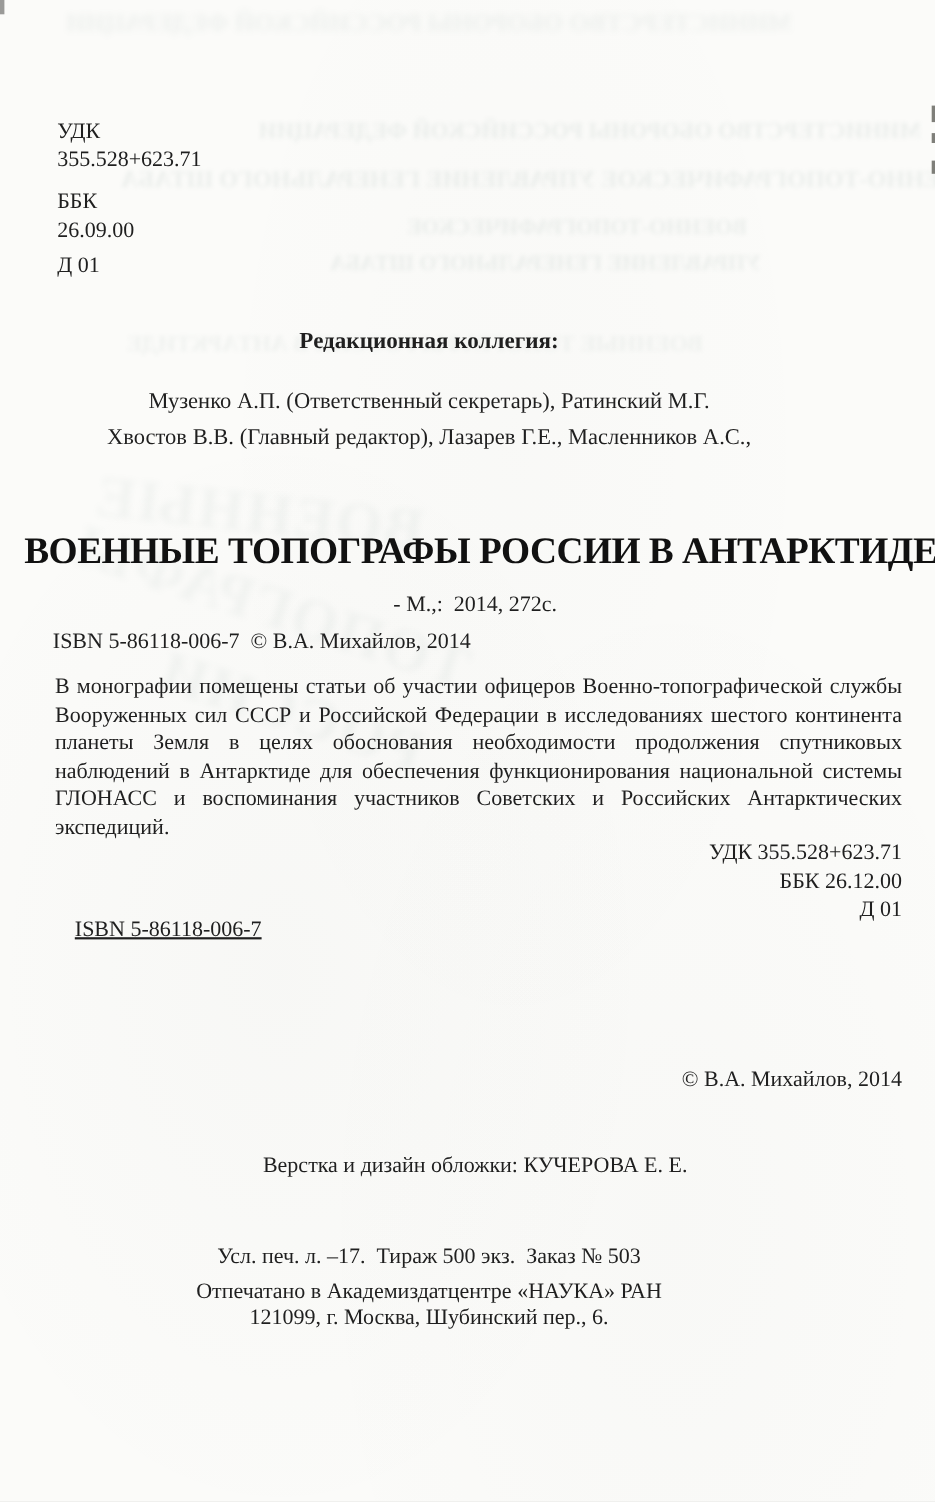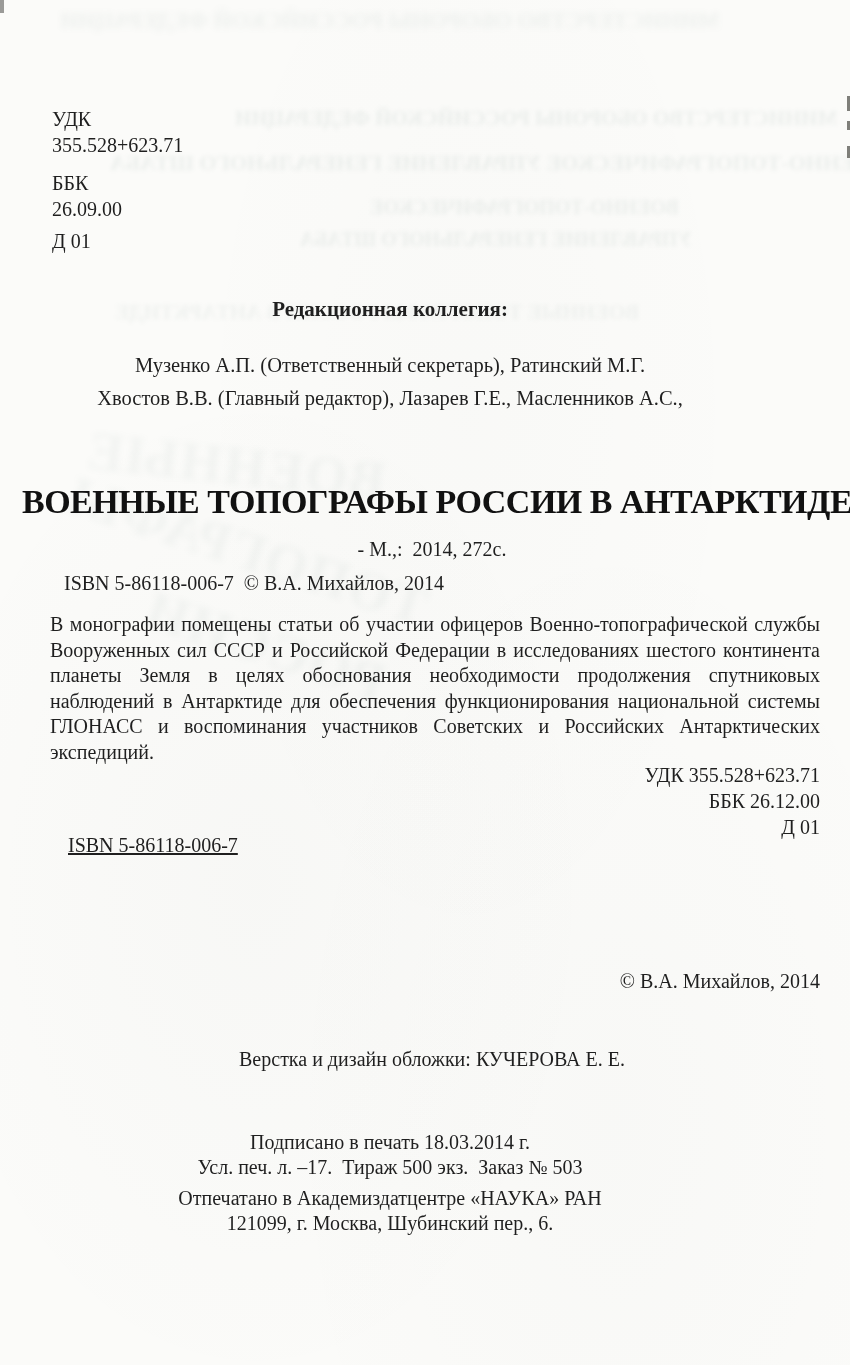--- a/index.html
+++ b/index.html
@@ -37,21 +37,21 @@
   .sp8{margin-top:12px;}
   .sp6{margin-top:6px;}
   
   .editorial{left:40px;top:297px;width:700px;text-align:center;}
   .editorial-heading{font-weight:bold;font-size:21px;margin-bottom:32px;}
   .editorial-line{font-size:20.5px;margin-bottom:10px;}
   
   .book-title{left:22px;top:483px;width:820px;text-align:right;
     font-size:34px;font-weight:bold;color:#111;letter-spacing:-0.5px;white-space:nowrap;}
   .imprint{left:22px;top:536px;width:820px;text-align:center;}
-  .isbn-line{left:64px;top:570px;}
+  .isbn-line{left:48px;top:570px;}
   
   .abstract{left:50px;top:612px;width:770px;
     font-size:20px;line-height:25.6px;text-align:justify;white-space:normal;}
   
   .class-right{right:30px;top:762px;text-align:right;}
   .class-right div{line-height:26px;font-size:20px;}
   .isbn-bottom{left:68px;top:832px;text-decoration:underline;}
   .copyright-bottom{right:30px;top:968px;text-align:center;}
   .design-credit{left:22px;top:1046px;width:820px;text-align:center;}
   
@@ -109,19 +109,18 @@
     <div>УДК 355.528+623.71</div>
     <div>ББК 26.12.00</div>
     <div>Д 01</div>
   </div>
 
   <div class="abs txt isbn-bottom">ISBN 5-86118-006-7</div>
   <div class="abs txt copyright-bottom">© В.А. Михайлов, 2014</div>
   <div class="abs txt design-credit">Верстка и дизайн обложки: КУЧЕРОВА Е. Е.</div>
 
   <div class="abs print-block">
-    <div>Подписано в печать 18.03.2014 г.</div>
     <div>Усл. печ. л. –17.  Тираж 500 экз.  Заказ № 503</div>
     <div class="print-gap">Отпечатано в Академиздатцентре «НАУКА» РАН</div>
     <div>121099, г. Москва, Шубинский пер., 6.</div>
   </div>
 
 </div>
 
 </body></html>

